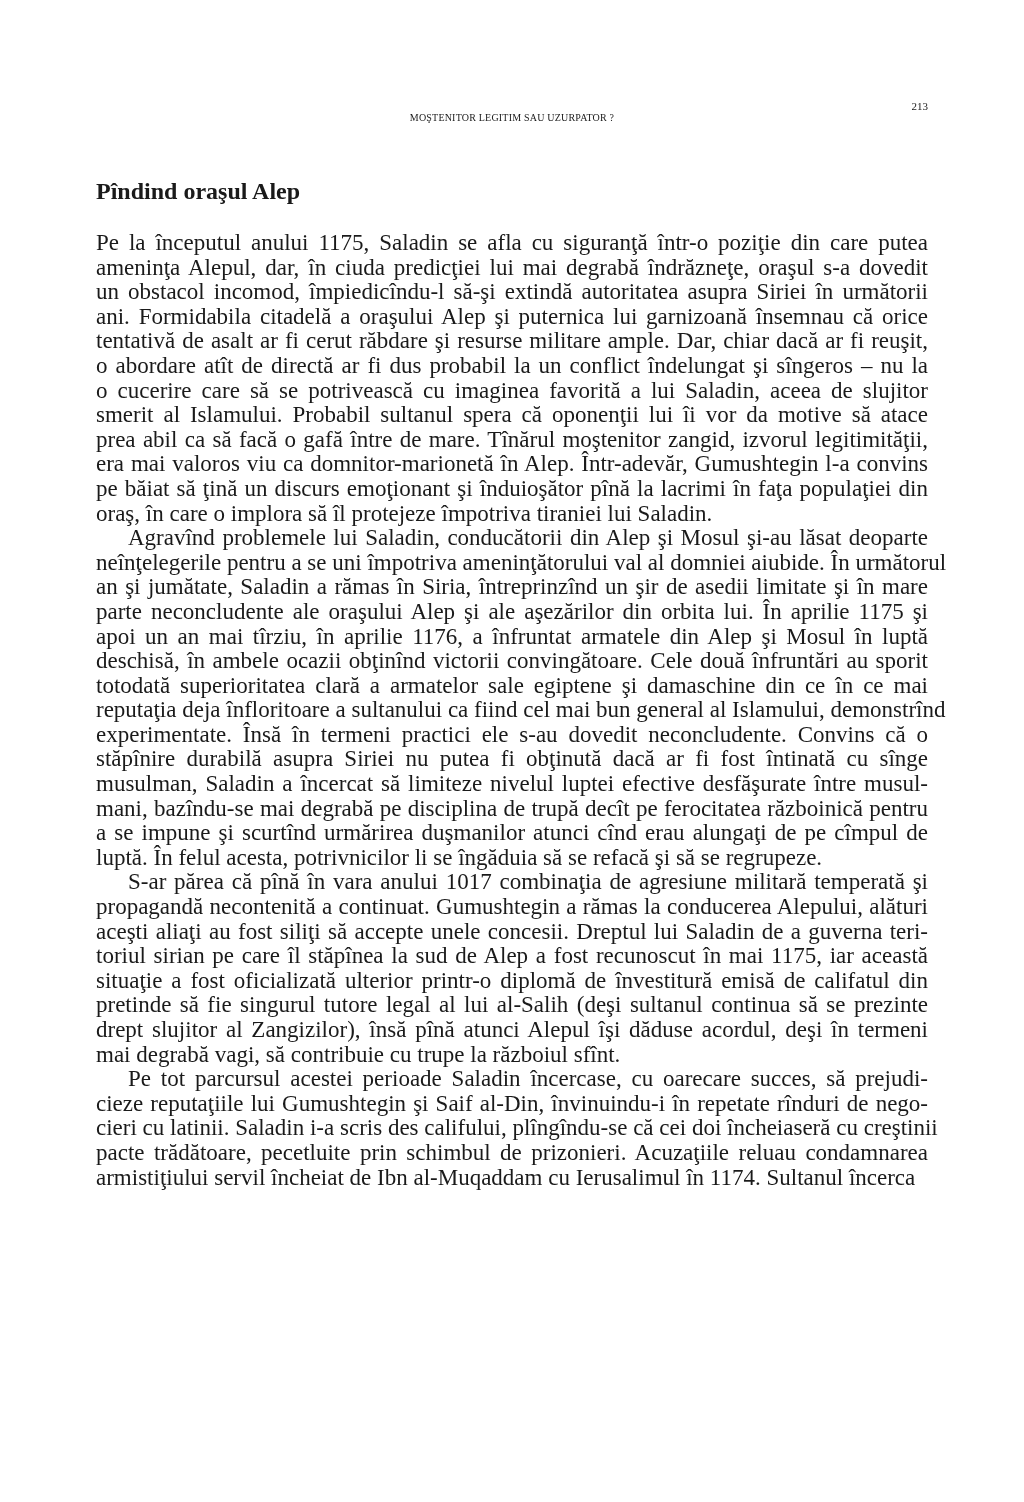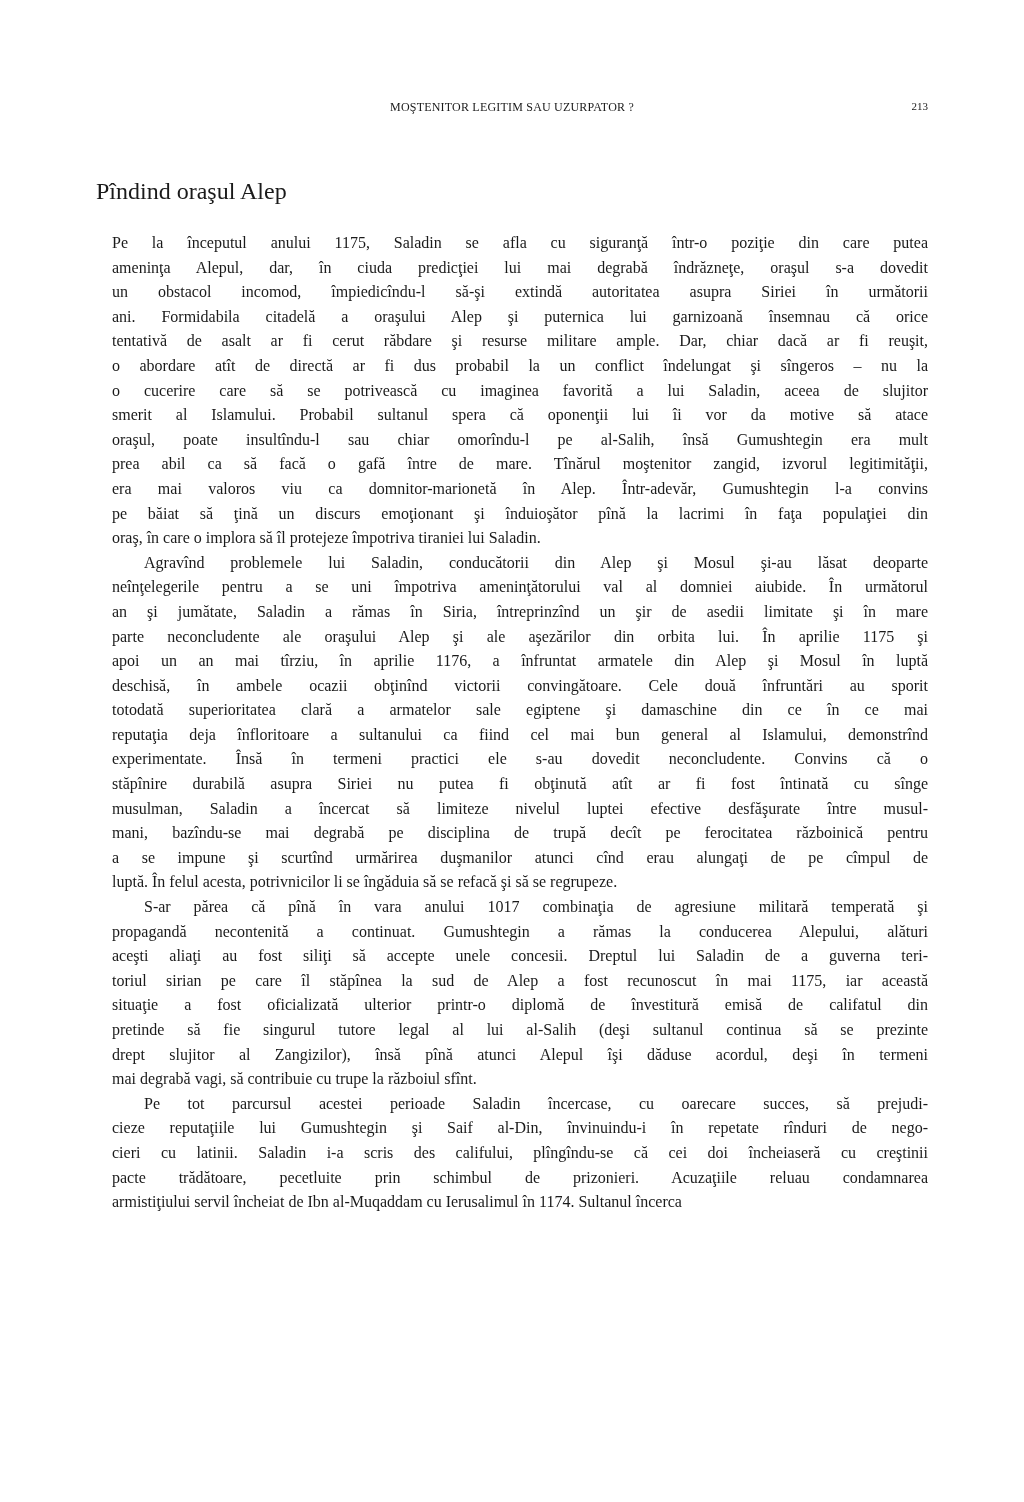--- a/index.html
+++ b/index.html
@@ -1,25 +1,25 @@
 <!DOCTYPE html>
 <html><head>
 <meta charset="utf-8">
 <style>
   html, body { margin: 0; padding: 0; background: #ffffff; }
   body { width: 1024px; height: 1502px; position: relative; overflow: hidden;
          font-family: "Liberation Serif", "DejaVu Serif", serif; color: #1a1a1a; }
   .running-head { position: absolute; top: 100px; left: 96px; width: 832px; height: 24px; }
-  .running-title { position: absolute; left: 0; right: 0; text-align: center; top: 0;
-                   font-size: 12px; letter-spacing: 0.2px; }
+  .running-title { position: absolute; left: 0; right: 0; text-align: center; top: 12px;
+                   font-size: 10px; letter-spacing: 0.2px; }
   .page-number { position: absolute; right: 0; top: 0; font-size: 11px; }
-  .section-heading { position: absolute; top: 178px; left: 96px; font-size: 24px; font-weight: normal; margin: 0; }
+  .section-heading { position: absolute; top: 178px; left: 96px; font-size: 24px; font-weight: bold; margin: 0; }
   .body-text { position: absolute; top: 231px; left: 96px; width: 832px; }
-  .line { display: block; height: 24.6px; line-height: 24.6px; font-size: 16px;
-          text-align: justify; text-align-last: justify; white-space: nowrap; overflow: visible; margin-left: 16px; }
+  .line { display: block; height: 24.6px; line-height: 24.6px; font-size: 23px;
+          text-align: justify; text-align-last: justify; white-space: nowrap; overflow: visible; }
   .line.last { text-align-last: left; }
   .line.indent { text-indent: 32px; }
 </style>
 </head>
 <body>
 
 <div class="running-head">
   <span class="running-title">MOŞTENITOR LEGITIM SAU UZURPATOR ?</span>
   <span class="page-number">213</span>
 </div>
@@ -29,37 +29,36 @@
 <div class="body-text" id="body-text">
     <div>
       <span class="line">Pe la începutul anului 1175, Saladin se afla cu siguranţă într-o poziţie din care putea</span>
       <span class="line">ameninţa Alepul, dar, în ciuda predicţiei lui mai degrabă îndrăzneţe, oraşul s-a dovedit</span>
       <span class="line">un obstacol incomod, împiedicîndu-l să-şi extindă autoritatea asupra Siriei în următorii</span>
       <span class="line">ani. Formidabila citadelă a oraşului Alep şi puternica lui garnizoană însemnau că orice</span>
       <span class="line">tentativă de asalt ar fi cerut răbdare şi resurse militare ample. Dar, chiar dacă ar fi reuşit,</span>
       <span class="line">o abordare atît de directă ar fi dus probabil la un conflict îndelungat şi sîngeros – nu la</span>
       <span class="line">o cucerire care să se potrivească cu imaginea favorită a lui Saladin, aceea de slujitor</span>
       <span class="line">smerit al Islamului. Probabil sultanul spera că oponenţii lui îi vor da motive să atace</span>
-      <span class="line">oraşul, poate insultîndu-l sau chiar omorîndu-l pe al-Salih, însă Gumushtegin era mult</span>
       <span class="line">prea abil ca să facă o gafă între de mare. Tînărul moştenitor zangid, izvorul legitimităţii,</span>
       <span class="line">era mai valoros viu ca domnitor-marionetă în Alep. Într-adevăr, Gumushtegin l-a convins</span>
       <span class="line">pe băiat să ţină un discurs emoţionant şi înduioşător pînă la lacrimi în faţa populaţiei din</span>
       <span class="line last">oraş, în care o implora să îl protejeze împotriva tiraniei lui Saladin.</span>
     </div>
     <div>
       <span class="line indent">Agravînd problemele lui Saladin, conducătorii din Alep şi Mosul şi-au lăsat deoparte</span>
       <span class="line">neînţelegerile pentru a se uni împotriva ameninţătorului val al domniei aiubide. În următorul</span>
       <span class="line">an şi jumătate, Saladin a rămas în Siria, întreprinzînd un şir de asedii limitate şi în mare</span>
       <span class="line">parte neconcludente ale oraşului Alep şi ale aşezărilor din orbita lui. În aprilie 1175 şi</span>
       <span class="line">apoi un an mai tîrziu, în aprilie 1176, a înfruntat armatele din Alep şi Mosul în luptă</span>
       <span class="line">deschisă, în ambele ocazii obţinînd victorii convingătoare. Cele două înfruntări au sporit</span>
       <span class="line">totodată superioritatea clară a armatelor sale egiptene şi damaschine din ce în ce mai</span>
       <span class="line">reputaţia deja înfloritoare a sultanului ca fiind cel mai bun general al Islamului, demonstrînd</span>
       <span class="line">experimentate. Însă în termeni practici ele s-au dovedit neconcludente. Convins că o</span>
-      <span class="line">stăpînire durabilă asupra Siriei nu putea fi obţinută atît ar fi fost întinată cu sînge</span>
+      <span class="line">stăpînire durabilă asupra Siriei nu putea fi obţinută dacă ar fi fost întinată cu sînge</span>
       <span class="line">musulman, Saladin a încercat să limiteze nivelul luptei efective desfăşurate între musul-</span>
       <span class="line">mani, bazîndu-se mai degrabă pe disciplina de trupă decît pe ferocitatea războinică pentru</span>
       <span class="line">a se impune şi scurtînd urmărirea duşmanilor atunci cînd erau alungaţi de pe cîmpul de</span>
       <span class="line last">luptă. În felul acesta, potrivnicilor li se îngăduia să se refacă şi să se regrupeze.</span>
     </div>
     <div>
       <span class="line indent">S-ar părea că pînă în vara anului 1017 combinaţia de agresiune militară temperată şi</span>
       <span class="line">propagandă necontenită a continuat. Gumushtegin a rămas la conducerea Alepului, alături</span>
       <span class="line">aceşti aliaţi au fost siliţi să accepte unele concesii. Dreptul lui Saladin de a guverna teri-</span>
       <span class="line">toriul sirian pe care îl stăpînea la sud de Alep a fost recunoscut în mai 1175, iar această</span>

